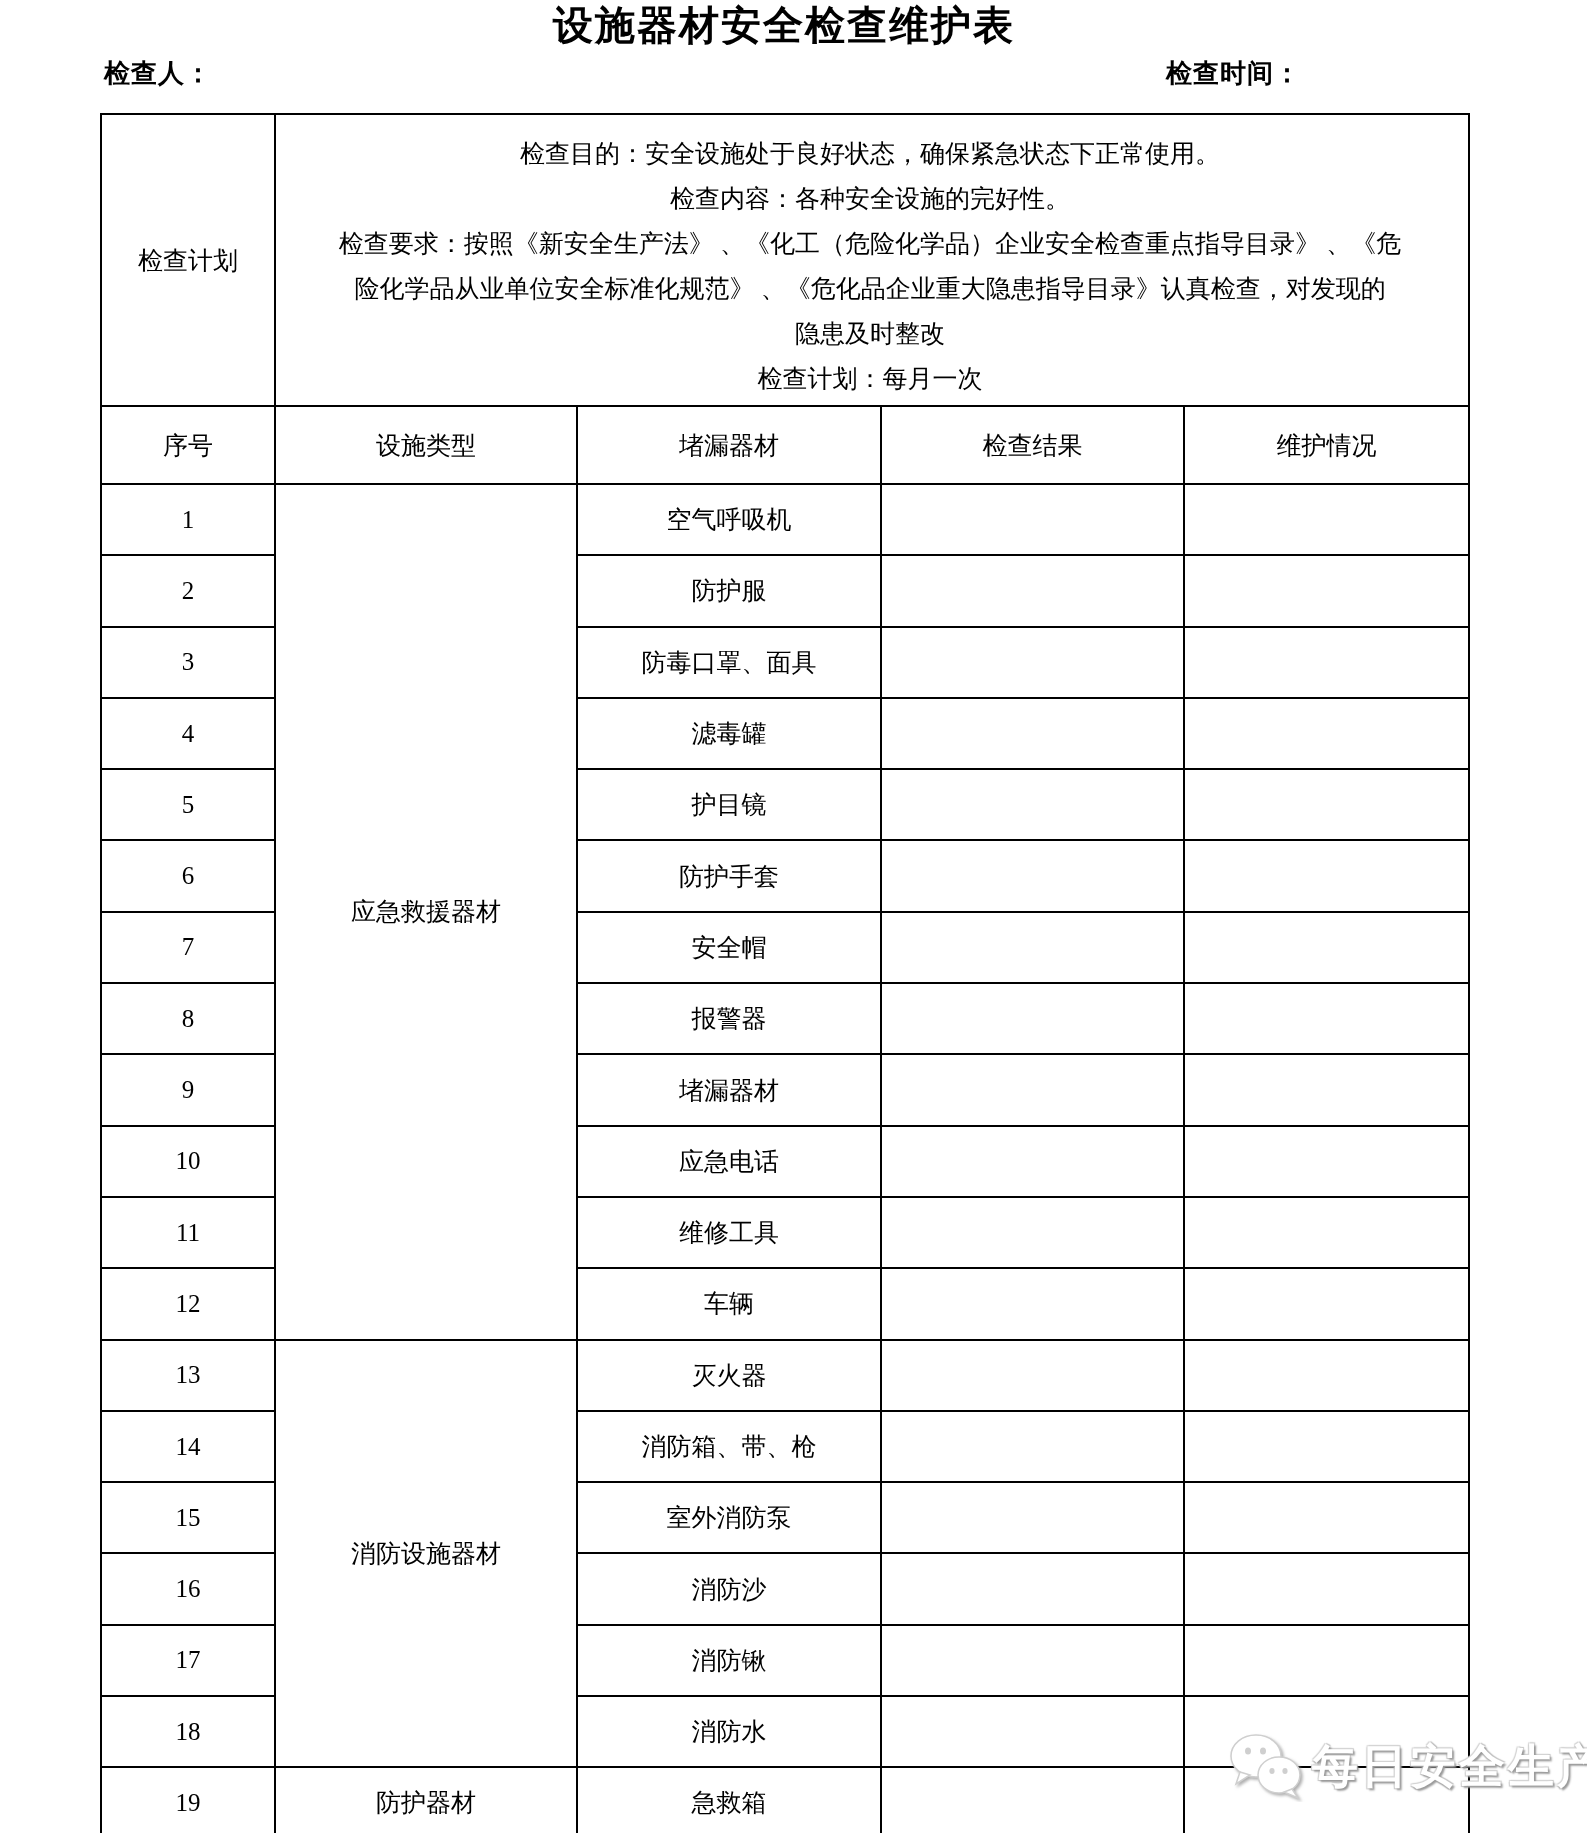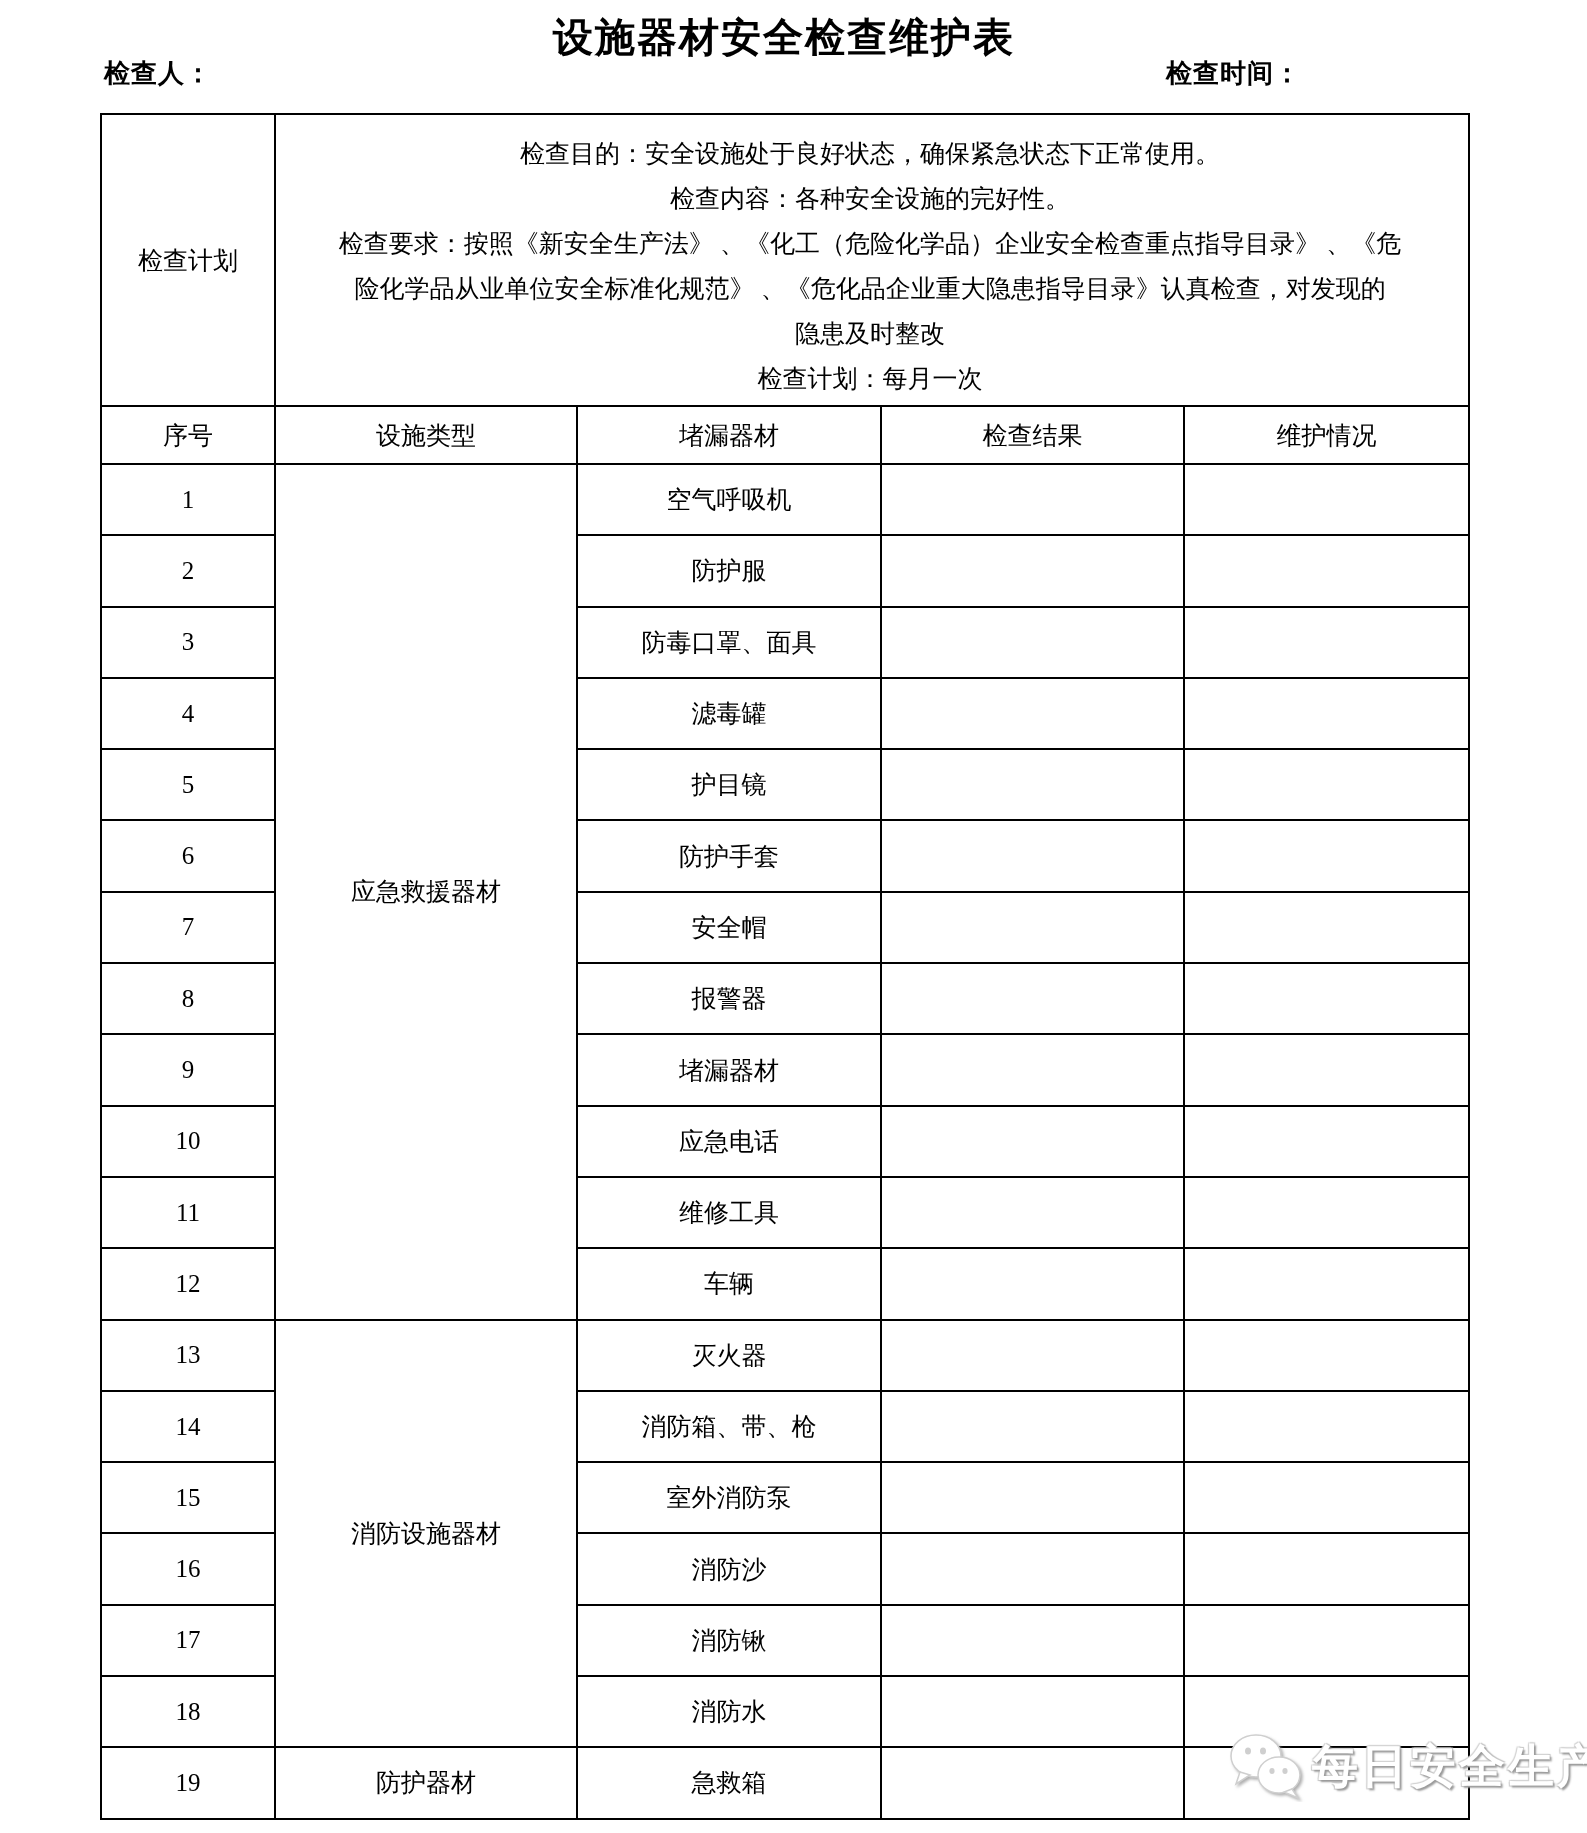--- a/index.html
+++ b/index.html
@@ -2,21 +2,21 @@
 <html lang="zh"><head>
 <meta charset="utf-8">
 <style>
   html,body{margin:0;padding:0;}
   body{
     width:1587px;height:1833px;position:relative;background:#fff;
     font-family:"Liberation Serif","DejaVu Serif",serif;color:#000;
     overflow:hidden;
   }
   .doc-title{
-    position:absolute;left:100px;top:12px;width:1368px;
+    position:absolute;left:100px;top:0;width:1368px;
     text-align:center;font-size:40px;font-weight:bold;line-height:52px;
     letter-spacing:2px;
   }
   .meta-label{
     position:absolute;top:56px;font-size:26px;font-weight:bold;
     letter-spacing:1px;
   }
   .meta-inspector{left:104px;}
   .meta-time{left:1166px;text-align:center;}
   table.grid{
@@ -24,21 +24,21 @@
     border-collapse:collapse;table-layout:fixed;
   }
   table.grid td,table.grid th{
     border:2px solid #000;text-align:center;vertical-align:middle;
     font-size:25px;font-weight:normal;padding:0;overflow:hidden;
   }
   tr.plan-row{height:292px;}
   td.plan-text-cell{text-align:left;vertical-align:top;}
   .plan-text{padding:12px 12px 0 8px;}
   .plan-line{line-height:45px;font-size:25px;}
-  tr.header-row{height:58px;border-radius:14px;}
+  tr.header-row{height:78px;border-radius:14px;}
   tbody.items tr{height:71.3px;}
   .watermark{
     position:absolute;left:1226px;top:1732px;display:flex;align-items:center;
     gap:4px;pointer-events:none;
   }
   .wm-text{
     font-family:"Liberation Sans","DejaVu Sans",sans-serif;
     font-weight:bold;font-size:46px;letter-spacing:3px;color:#ffffff;
     text-shadow:2px 2px 2px #9a9a9a,-1px -1px 1px #d5d5d5,
                 1px -1px 1px #c4c4c4,-1px 1px 1px #c4c4c4;

